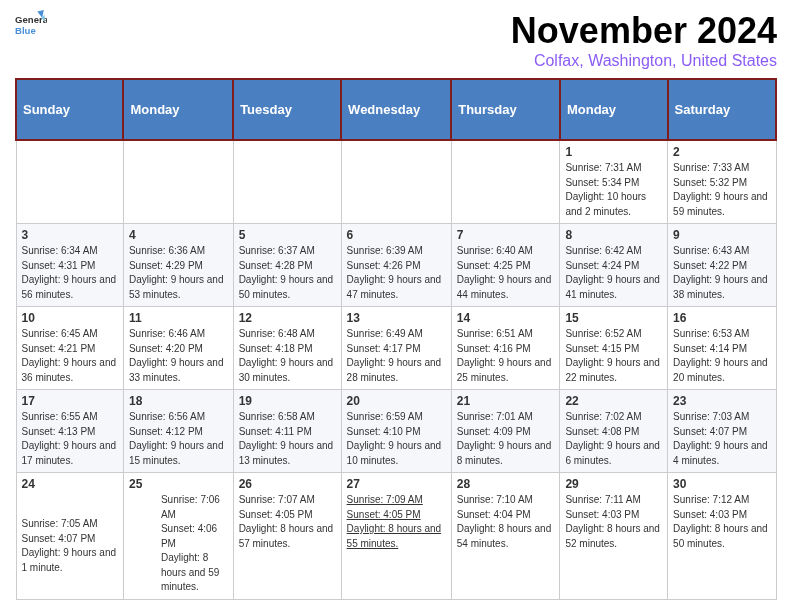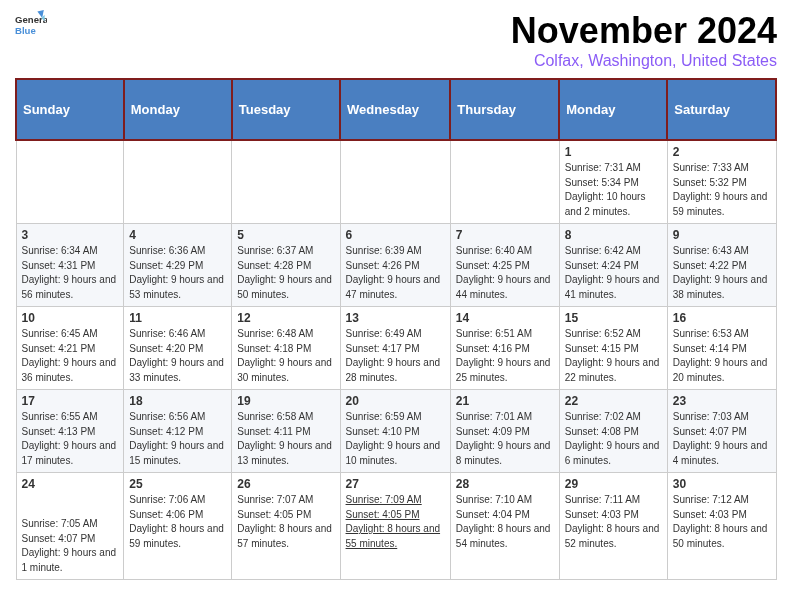--- a/index.html
+++ b/index.html
@@ -243,21 +243,21 @@
         </tr>
         <tr>
           <td>
             <span class="day-num">24</span>
             <div class="day-info" style="white-space: pre-line; margin-top: 26px;">Sunrise: 7:05 AM
 Sunset: 4:07 PM
 Daylight: 9 hours and 1 minute.</div>
           </td>
           <td>
             <span class="day-num">25</span>
-            <div class="day-info" style="white-space: pre-line;">Sunrise: 7:06 AM
+            <div class="day-info" style="white-space: pre-line; margin-left: 32px;">Sunrise: 7:06 AM
 Sunset: 4:06 PM
 Daylight: 8 hours and 59 minutes.</div>
           </td>
           <td>
             <span class="day-num">26</span>
             <div class="day-info" style="white-space: pre-line;">Sunrise: 7:07 AM
 Sunset: 4:05 PM
 Daylight: 8 hours and 57 minutes.</div>
           </td>
           <td>

